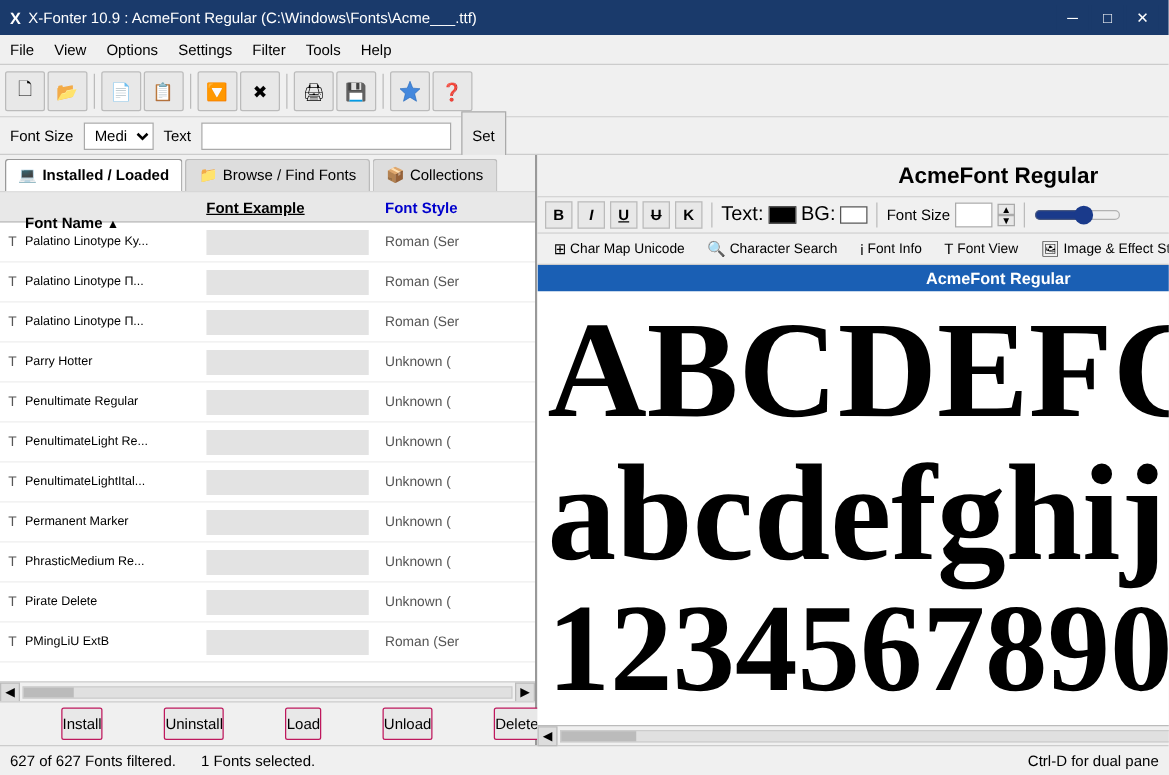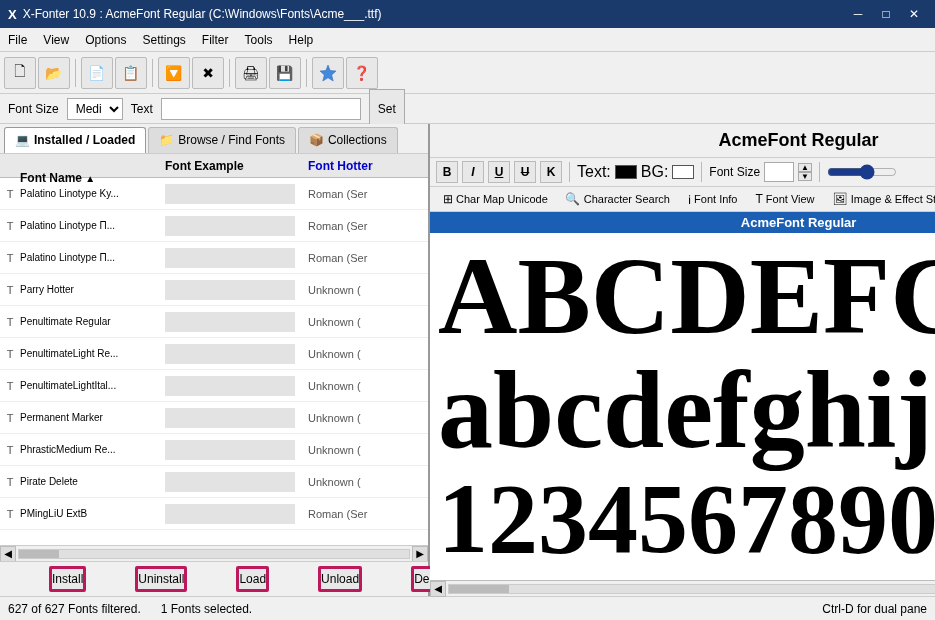--- a/index.html
+++ b/index.html
@@ -147,21 +147,21 @@
     #table-header {
       display: flex;
       background: #e8e8e8;
       border-bottom: 1px solid #bbb;
       height: 24px;
       align-items: center;
       font-size: 12px;
       font-weight: bold;
     }
     .col-name { width: 165px; padding-left: 20px; cursor: pointer; margin-top: 24px; }
-    .col-example { flex: 1; }
+    .col-example { flex: 1; text-decoration: underline; }
     .col-style { width: 120px; color: #0000cc; cursor: pointer; }
     .sort-arrow { font-size: 10px; }
 
     
     #font-list {
       flex: 1;
       overflow-y: auto;
       overflow-x: hidden;
     }
     .font-row {
@@ -202,21 +202,21 @@
     #bottom-buttons {
       display: flex;
       padding: 4px;
       gap: 4px;
       background: #f0f0f0;
       border-top: 1px solid #ccc;
     }
     .action-btn {
       flex: 1;
       height: 26px;
-      border: 3px solid #be185d;
+      border: 1px solid #be185d;
       background: #e8e8e8;
       cursor: pointer;
       font-size: 12px;
       border-radius: 2px;
       margin-left: 45px;
     }
     .action-btn:disabled { color: #aaa; cursor: default; }
 
     
     #right-panel {
@@ -442,21 +442,21 @@
 
     <div id="table-header">
       <div class="col-name">
         <span>Font Name</span>
         <span class="sort-arrow">▲</span>
       </div>
       <div class="col-example">
         <span>Font Example</span>
       </div>
       <div class="col-style">
-        <span>Font Hotter</span>
+        <span>Font Style</span>
       </div>
     </div>
 
     <div id="font-list">
 
       <div class="font-row">
         <span class="row-icon">T</span>
         <span class="row-name">Palatino Linotype Ky...</span>
         <div class="row-example">
             <div class="example-img" style="background:#d0d0d0; opacity:0.6; height:20px; width:130px;"></div>

